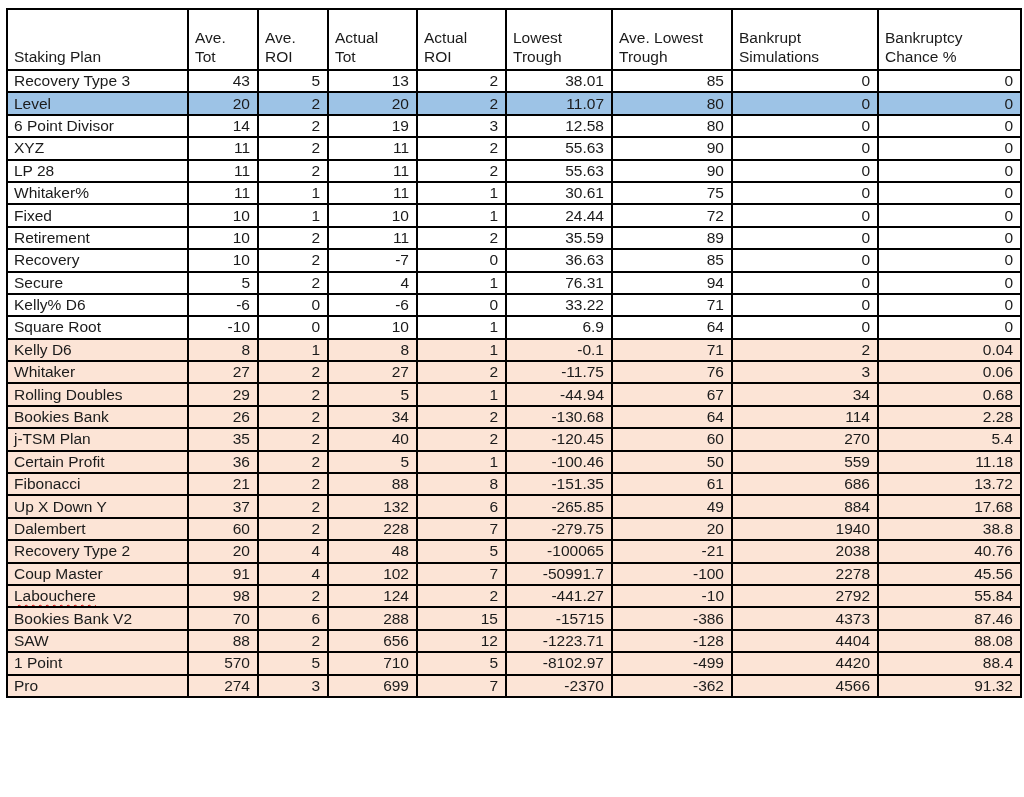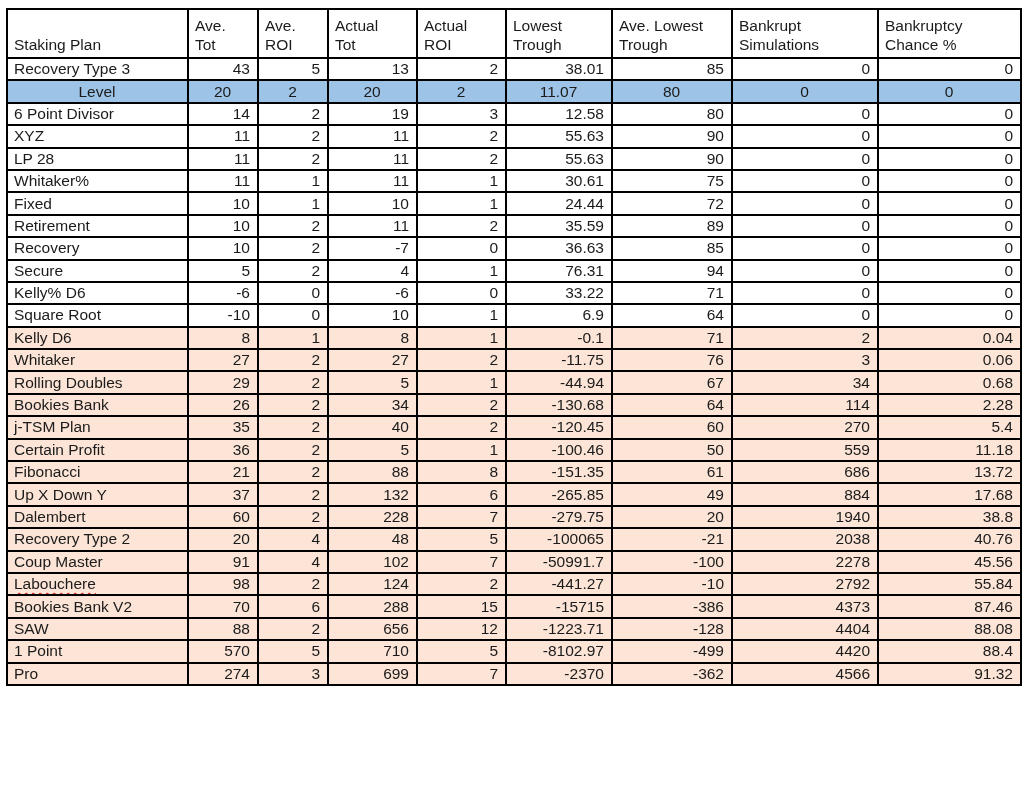--- a/index.html
+++ b/index.html
@@ -28,34 +28,34 @@
     white-space: nowrap;
     box-sizing: border-box;
   }
   th {
     font-weight: normal;
     text-align: left;
     vertical-align: bottom;
     white-space: pre-line;
     font-size: 15.5px;
     line-height: 19px;
-    height: 49px;
+    height: 61px;
     padding: 2px 4px 3px 6px;
     background: #ffffff;
   }
   td {
     height: 22.4px;
     font-size: 15.5px;
     line-height: 20px;
     padding: 0 7px 0 6px;
     background: #ffffff;
   }
   td.plan { text-align: left; margin-left: 8px; }
   td.num  { text-align: right; }
-  tr.hl-blue td { background: var(--hl-blue, #9DC3E6); text-align: center; }
+  tr.hl-blue td { background: var(--hl-blue, #9DC3E6); }
   tr.hl-pink td { background: var(--hl-pink, #FCE4D6); }
   .misspelled {
     text-decoration: underline wavy var(--squiggle, #d10000) 1px;
     text-underline-offset: 3px;
   }
 </style>
 </head>
 <body>
 
 <div class="table-wrap">

